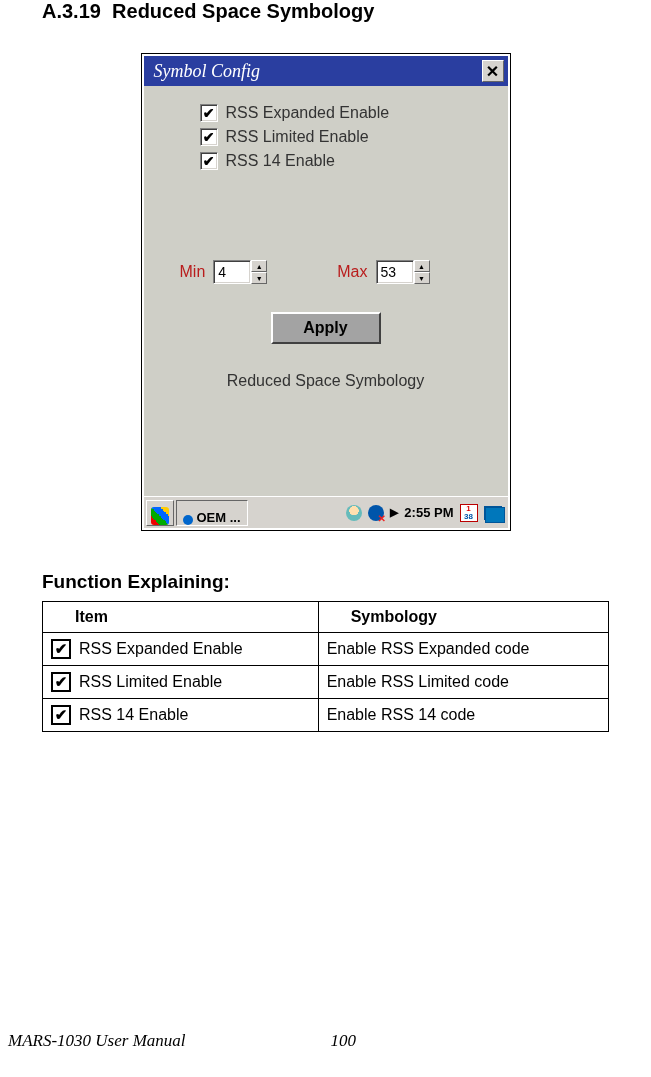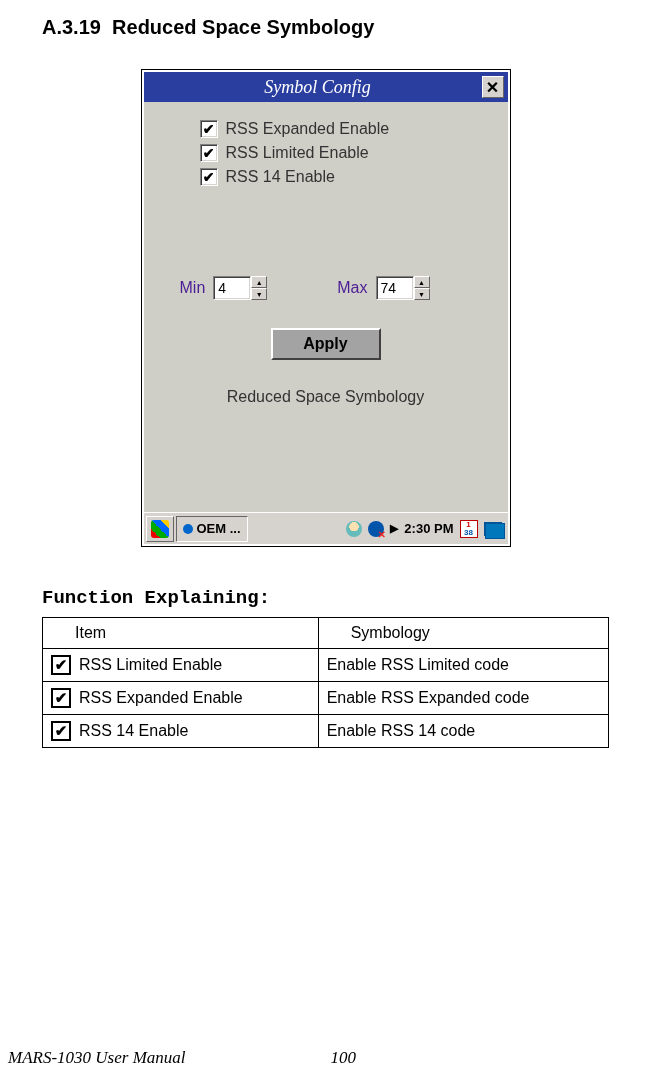--- a/index.html
+++ b/index.html
@@ -12,21 +12,21 @@
     height: 1077px;
     position: relative;
     color: #000;
   }
   .page {
     padding: 0 42px 0 42px;
   }
   .section-heading {
     font-weight: bold;
     font-size: 20px;
-    margin: 16px 0 30px 0;
+    margin: 0 0 30px 0;
   }
 
   
   .shot-frame {
     width: 370px;
     margin: 0 auto 40px auto;
     border: 1px solid #000;
     padding: 2px;
   }
   .shot {
@@ -38,21 +38,20 @@
   .titlebar {
     background: #2a3ea0;
     color: #fff;
     height: 30px;
     display: flex;
     align-items: center;
     padding: 0 4px 0 10px;
     font-size: 18px;
     font-family: "Times New Roman", serif;
     font-style: italic;
-    text-align: center;
   }
   .titlebar .title-text { flex: 1; }
   .close-btn {
     width: 22px; height: 22px;
     background: #d6d3ce;
     border: 1px solid #fff;
     border-right-color: #666;
     border-bottom-color: #666;
     display: flex; align-items: center; justify-content: center;
     font-weight: bold;
@@ -97,21 +96,21 @@
     gap: 70px;
     margin: 90px 0 0 24px;
   }
   .minmax-group {
     display: flex;
     align-items: center;
   }
   .minmax-label {
     font-size: 16px;
     margin-right: 8px;
-    color: #4c1d95;
+    color: #b91c1c;
   }
   .num-input {
     width: 38px; height: 24px;
     background: #fff;
     border: 1px solid #808080;
     border-right-color:#fff; border-bottom-color:#fff;
     box-shadow: inset 1px 1px 0 #404040, inset -1px -1px 0 #d6d3ce;
     display: flex; align-items: center;
     padding-left: 4px;
     font-size: 14px;
@@ -155,21 +154,21 @@
     display: flex;
     align-items: center;
     padding: 2px;
     gap: 2px;
   }
   .tb-btn {
     height: 26px;
     background:#d6d3ce;
     border:1px solid #fff;
     border-right-color:#666; border-bottom-color:#666;
-    display:flex;align-items:center;justify-content:center;
+    display:flex;align-items:flex-end;justify-content:center;
     padding: 0 6px;
     font-size: 13px;
     font-weight: bold;
   }
   .tb-btn.pressed { border:1px solid #666; border-right-color:#fff; border-bottom-color:#fff; }
   .flag-icon {
     width: 18px; height: 18px;
     background: linear-gradient(45deg, #e00 25%, #0a0 25% 50%, #06f 50% 75%, #fc0 75%);
     border-radius: 3px;
   }
@@ -186,54 +185,54 @@
   .person-icon {background: radial-gradient(circle at 50% 35%, #ffe0b0 35%, #6bb 36%);}
   .net-icon { background:#05a; position:relative; }
   .net-icon::after{content:"✕";color:#e22;font-size:10px;position:absolute;right:-2px;bottom:-3px;font-weight:bold;}
   .cal-icon { width:18px;height:18px; background:#fff;border:1px solid #b00;font-size:8px;line-height:8px;color:#05a;display:flex;flex-direction:column;align-items:center;justify-content:center;}
   .cal-icon .top{color:#d00;}
   .win-icon { width:18px;height:14px; background:#07b;border:1px solid #059;position:relative;}
   .win-icon::after{content:"";position:absolute;right:-4px;bottom:-4px;width:18px;height:14px;background:#07b;border:1px solid #059;}
 
   
   .func-heading {
-    font-family: Liberation Mono, monospace;
+    font-family: Liberation Sans, sans-serif;
     font-weight: bold;
     font-size: 19px;
     margin: 10px 0 8px 0;
   }
   table.explain {
     border-collapse: collapse;
     width: 100%;
     font-size: 16px;
   }
   table.explain th, table.explain td {
     border: 1px solid #000;
     padding: 6px 8px;
     text-align: left;
     vertical-align: middle;
   }
   table.explain th {
-    font-weight: normal;
+    font-weight: bold;
     padding-left: 32px;
   }
   .tbl-chk {
     display:inline-flex;
     width:20px;height:20px;
     border:2px solid #000;
     align-items:center;justify-content:center;
     margin-right:8px;
     font-weight:bold;
     font-size:15px;
   }
 
   
   .footer {
     position: absolute;
-    bottom: 9px;
+    bottom: 26px;
     left: 0;
     width: 100%;
     display: flex;
     font-family: "Times New Roman", serif;
     font-style: italic;
     font-size: 17px;
     padding-left: 8px;
   }
   .footer .pg { margin-left: 145px; font-style: italic; }
 </style>
@@ -274,21 +273,21 @@
                 <span>4</span>
               </div>
             <div class="spin">
               <div class="spin-btn">▲</div>
               <div class="spin-btn">▼</div>
             </div>
           </div>
           <div class="minmax-group">
             <span class="minmax-label">Max</span>
             <div class="num-input">
-                <span>74</span>
+                <span>53</span>
               </div>
             <div class="spin">
               <div class="spin-btn">▲</div>
               <div class="spin-btn">▼</div>
             </div>
           </div>
         </div>
 
         <div class="apply-btn">
           <span>Apply</span>
@@ -302,46 +301,46 @@
           <div class="flag-icon"></div>
         </div>
         <div class="tb-btn pressed" style="flex:0 0 auto;">
           <span style="width:10px;height:10px;border-radius:50%;background:#06c;margin-right:4px;"></span>
           <span>OEM ...</span>
         </div>
         <div class="tray">
           <div class="tray-icon person-icon"></div>
           <div class="tray-icon net-icon"></div>
           <span style="font-size:11px;">▶</span>
-          <span>2:30 PM</span>
+          <span>2:55 PM</span>
           <div class="cal-icon">
             <span class="top">1</span>
             <span>38</span>
           </div>
           <div class="win-icon"></div>
         </div>
       </div>
     </div>
   </div>
 
   <div class="func-heading">Function Explaining:</div>
 
   <table class="explain">
     <tbody>
         <tr>
       <th>Item</th>
       <th>Symbology</th>
     </tr>
     <tr>
+      <td><span class="tbl-chk">✔</span><span>RSS Expanded Enable</span></td>
+      <td>Enable RSS Expanded code</td>
+    </tr>
+    <tr>
       <td><span class="tbl-chk">✔</span><span>RSS Limited Enable</span></td>
       <td>Enable RSS Limited code</td>
-    </tr>
-    <tr>
-      <td><span class="tbl-chk">✔</span><span>RSS Expanded Enable</span></td>
-      <td>Enable RSS Expanded code</td>
     </tr>
     <tr>
       <td><span class="tbl-chk">✔</span><span>RSS 14 Enable</span></td>
       <td>Enable RSS 14 code</td>
     </tr>
   </tbody>
     </table>
 </div>
 
 <div class="footer">

